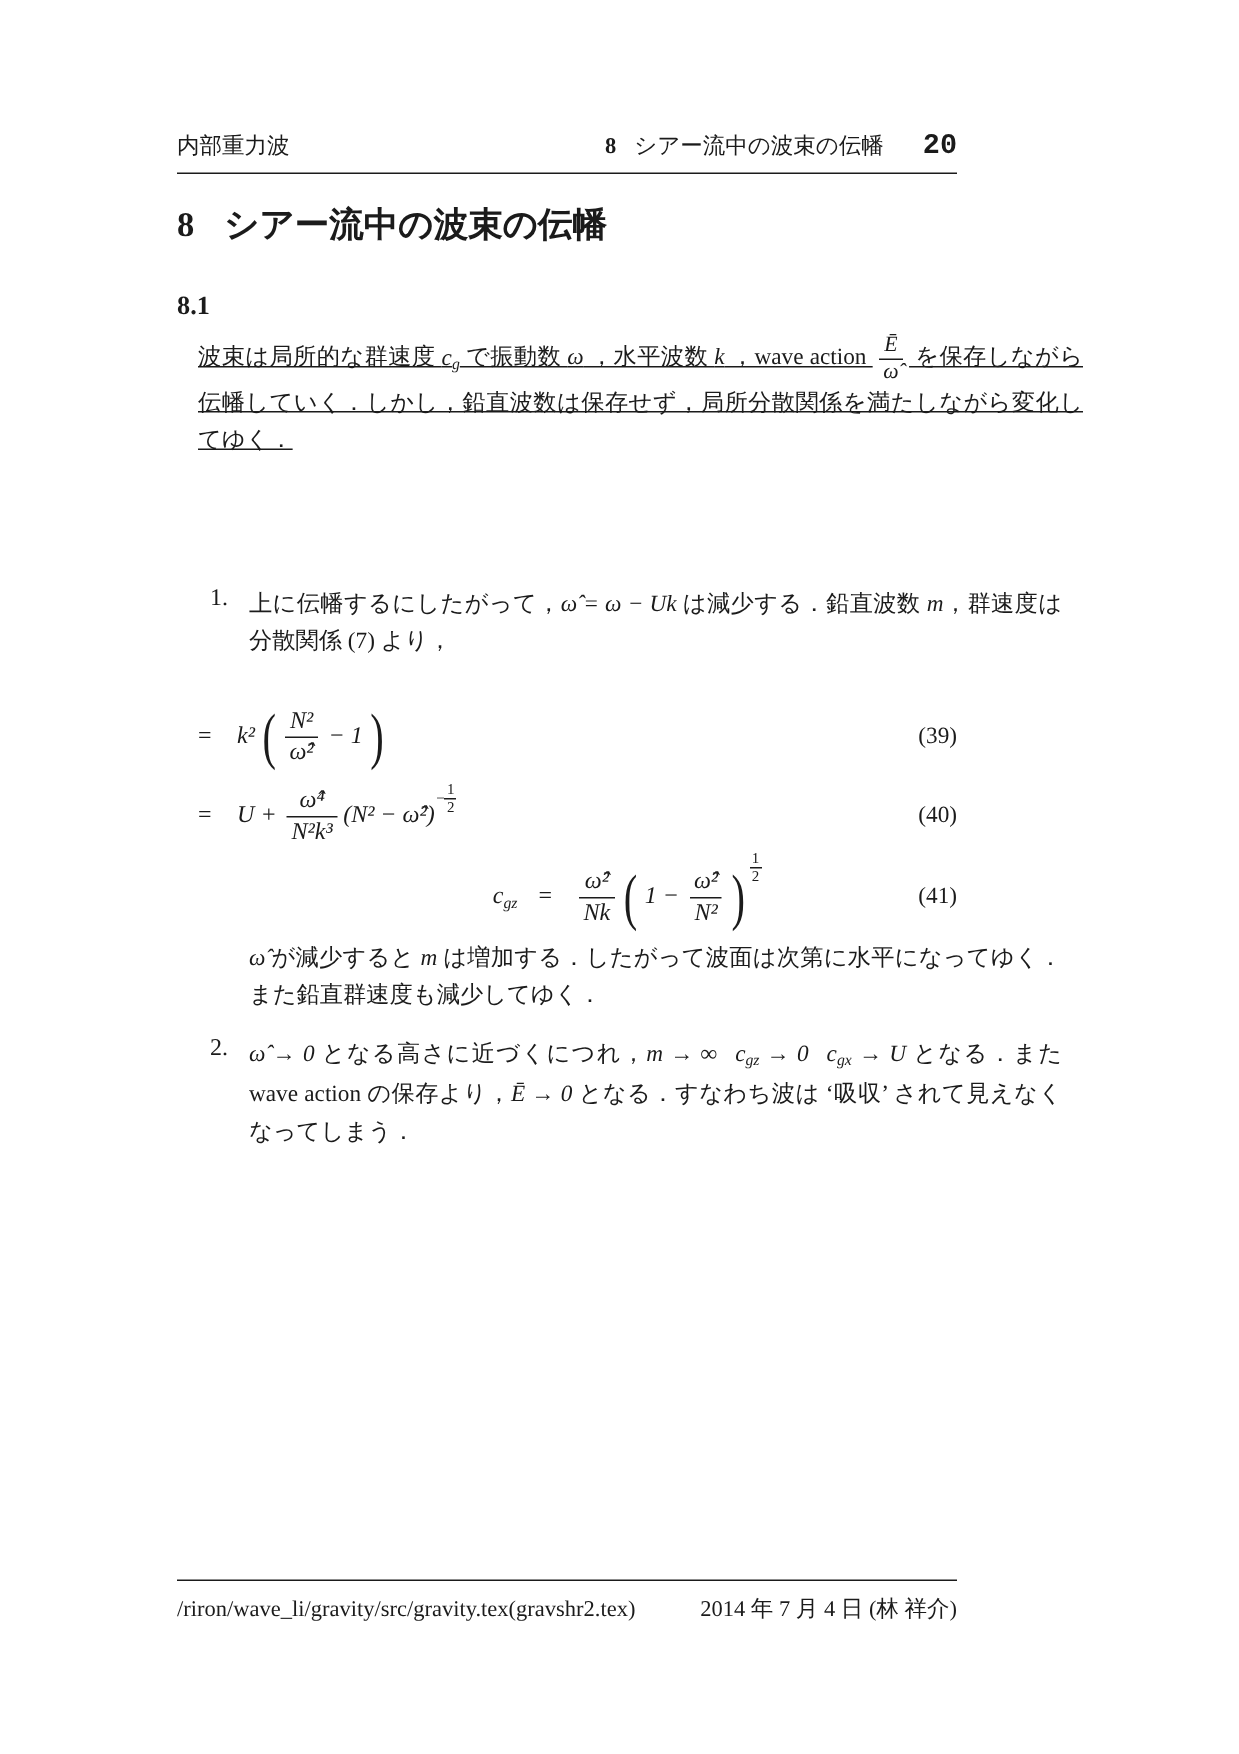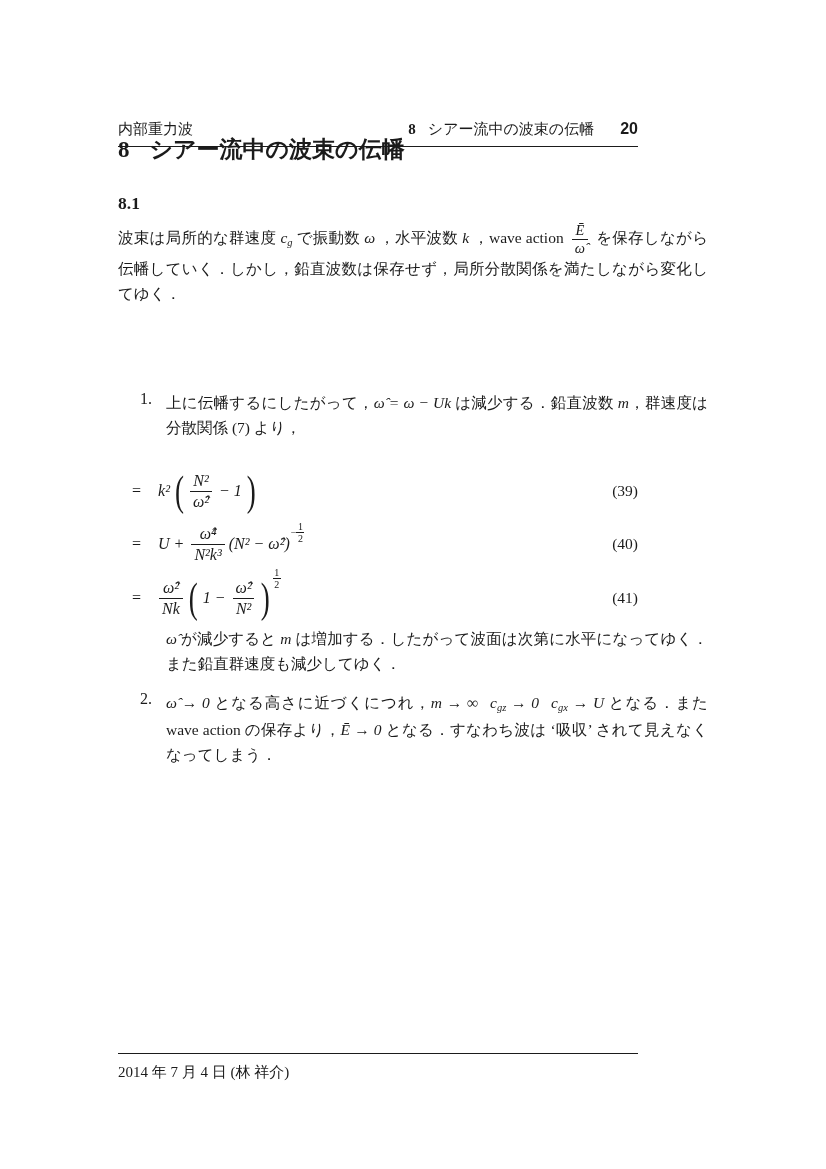--- a/index.html
+++ b/index.html
@@ -9,37 +9,37 @@
   }
   
   .running-head{
     position:absolute;left:118px;right:118px;top:86px;
     display:flex;justify-content:space-between;align-items:baseline;
     padding-bottom:7px;border-bottom:1.4px solid #1b1b1b;
     font-family:"Liberation Sans","DejaVu Sans",sans-serif;font-size:15px;
   }
   .rh-right{display:flex;align-items:baseline;}
   .rh-secno{font-family:"Liberation Serif",serif;font-weight:bold;margin-right:12px;}
-  .rh-page{font-family:Liberation Sans, sans-serif;font-weight:bold;margin-left:26px;font-size:16px;margin-top:34px;}
+  .rh-page{font-family:Liberation Mono, monospace;font-weight:bold;margin-left:26px;font-size:19px;}
   
   .section-heading{
     position:absolute;left:118px;top:134px;margin:0;
     font-family:"Liberation Sans","DejaVu Sans",sans-serif;font-weight:bold;font-size:23px;
     display:flex;align-items:baseline;
   }
   .section-heading .no{font-family:"Liberation Serif",serif;margin-right:20px;}
   .subsection-heading{
     position:absolute;left:118px;top:193px;margin:0;
     font-family:"Liberation Sans","DejaVu Sans",sans-serif;font-weight:bold;font-size:17.5px;
     display:flex;align-items:baseline;
   }
   .subsection-heading .no{font-family:"Liberation Serif",serif;margin-right:17px;text-align:center;}
   
   .body-text{font-size:15.5px;line-height:25px;text-align:justify;margin:0;}
-  .para1{position:absolute;left:118px;width:590px;top:222px;}
+  .para1{position:absolute;left:132px;width:590px;top:222px;text-decoration:underline;}
   .para2{position:absolute;left:118px;width:590px;top:319px;}
   .note-para{position:absolute;left:166px;width:542px;top:626px;}
   .list-item{position:absolute;left:140px;width:568px;display:flex;}
   .list-item .li-label{width:26px;flex:none;}
   .list-item .li-body{flex:1;}
   .item1{top:390px;}
   .item2{top:690px;}
   
   .mi{font-style:italic;}
   .sb{font-size:10.5px;font-style:italic;position:relative;top:3px;}
@@ -149,20 +149,23 @@
               <span class="en">1</span>
               <span class="ed">2</span>
             </span>
           </span>
         </span>
       <span class="eq-spacer"></span>
       <span class="eq-tag">(40)</span>
     </div>
 
     <div class="eq-row r3">
+      <span class="eq-lhs">
+          <span><span class="mi">c</span><span class="sb">gz</span></span>
+        </span>
       <span class="eq-rel">=</span>
       <span class="eq-rhs">
           <span class="frac">
             <span class="num mi">ω̂²</span>
             <span class="den mi">Nk</span>
           </span>
           <span class="bp">(</span>
           <span class="mi rhs-pad">1 −</span>
           <span class="frac">
             <span class="num mi">ω̂²</span>
@@ -183,16 +186,17 @@
   </div>
 
   <p class="body-text note-para"><span class="mi">ω̂</span><span> が減少すると </span><span class="mi">m</span><span> は増加する．したがって波面は次第に水平になってゆく．また鉛直群速度も減少してゆく．</span></p>
 
   <div class="list-item item2">
     <span class="li-label">2.</span>
     <p class="body-text li-body"><span class="mi">ω̂ → 0</span><span> となる高さに近づくにつれ，</span><span class="mi">m → ∞</span><span class="gapsp"></span><span><span class="mi">c</span><span class="sb">gz</span><span class="mi"> → 0</span></span><span class="gapsp"></span><span><span class="mi">c</span><span class="sb">gx</span><span class="mi"> → U</span></span><span> となる．また wave action の保存より，</span><span class="mi">Ē → 0</span><span> となる．すなわち波は ‘吸収’ されて見えなくなってしまう．</span></p>
   </div>
 
   <div class="footer">
+    <span>/riron/wave_li/gravity/src/gravity.tex(gravshr2.tex)</span>
     <span>2014 年 7 月 4 日 (林 祥介)</span>
   </div>
 
 </div>
 
 </body></html>

